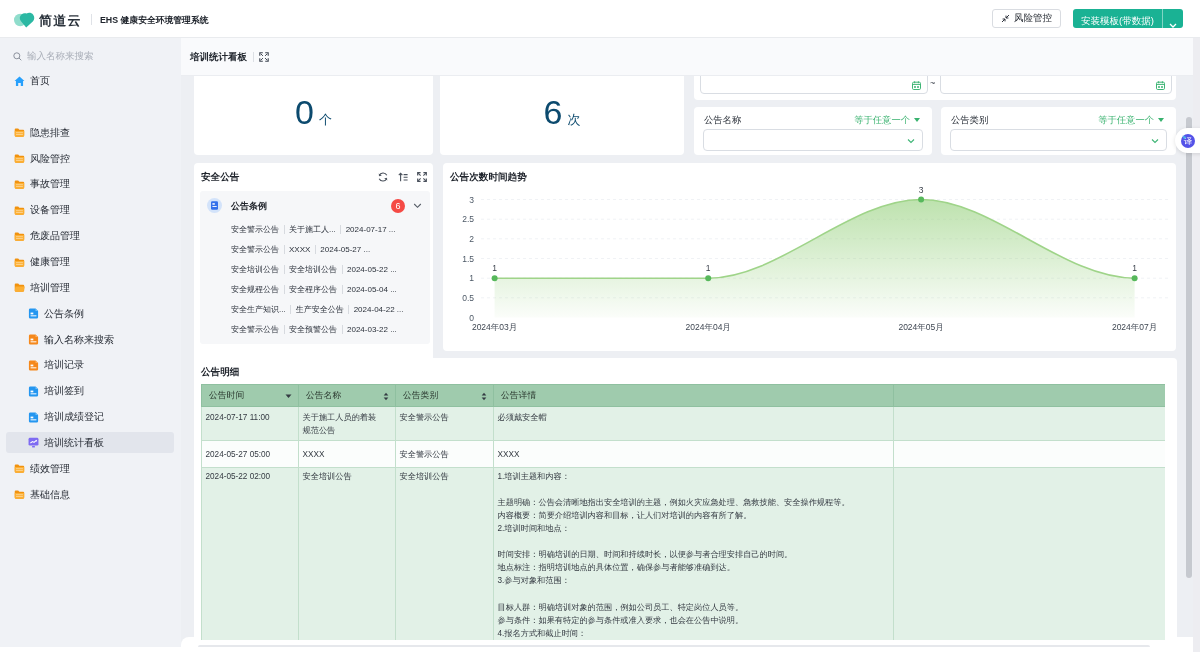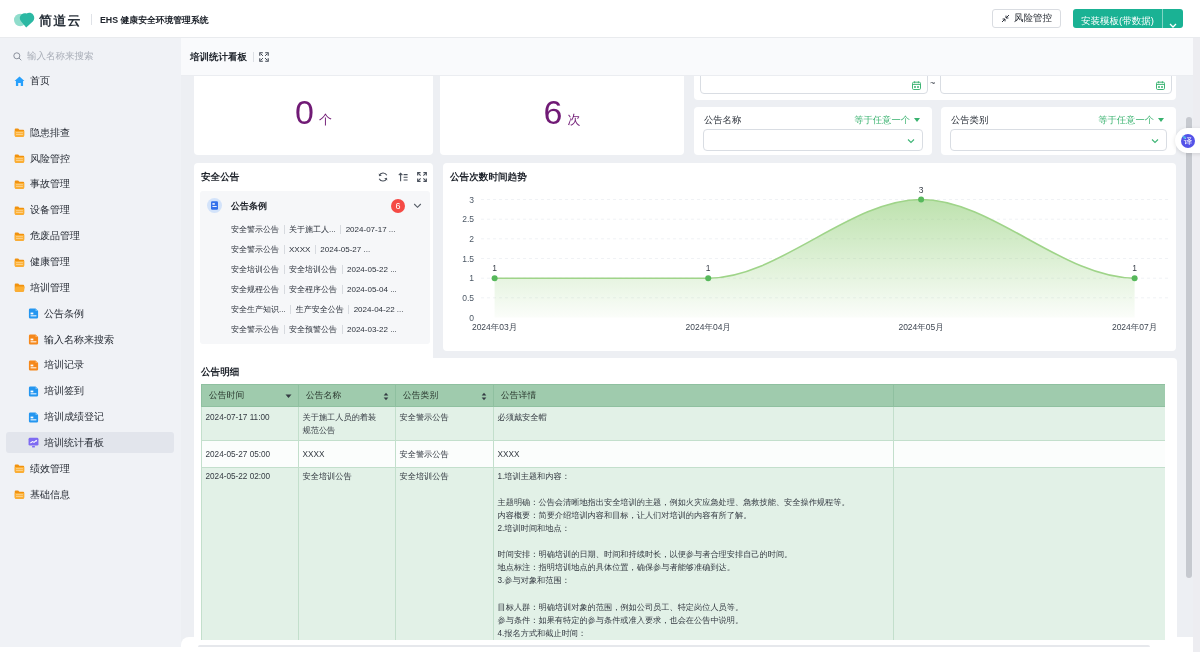--- a/index.html
+++ b/index.html
@@ -29,21 +29,21 @@
 
 #tabbar { position:absolute; left:181px; top:38px; width:1019px; height:38px; background:#f9fafc; z-index:5; border-bottom:1px solid #ebedf1; }
 #tabbar .t { position:absolute; left:9px; top:13px; font-size:9.5px; font-weight:bold; color:#21262e; }
 #tabbar .d { position:absolute; left:72px; top:14px; width:1px; height:10px; background:#dcdfe4; }
 #dash { position:absolute; left:181px; top:76px; width:1019px; height:576px; background:#edeff3; overflow:hidden; z-index:4; }
 .card { position:absolute; background:#fff; border-radius:4px; }
 
 
 #c1 { left:13px; top:-40px; width:239px; height:119px; }
 #c2 { left:259px; top:-40px; width:244px; height:119px; }
-.stat { position:absolute; left:0; right:0; top:57px; text-align:center; color:#701a75; }
+.stat { position:absolute; left:0; right:0; top:57px; text-align:center; color:#0c4a6e; }
 .stat .n { font-size:34px; }
 .stat .u { font-size:13px; margin-left:5px; }
 
 
 #dp { left:513px; top:-40px; width:482px; height:64px; }
 .dinp { position:absolute; height:24px; top:34px; border:1px solid #d9dde3; border-radius:4px; background:#fff; }
 .dinp svg { position:absolute; right:6px; top:10px; }
 #dp .tilde { position:absolute; left:236px; top:42px; font-size:9px; color:#3a404a; z-index:2; }
 
 

